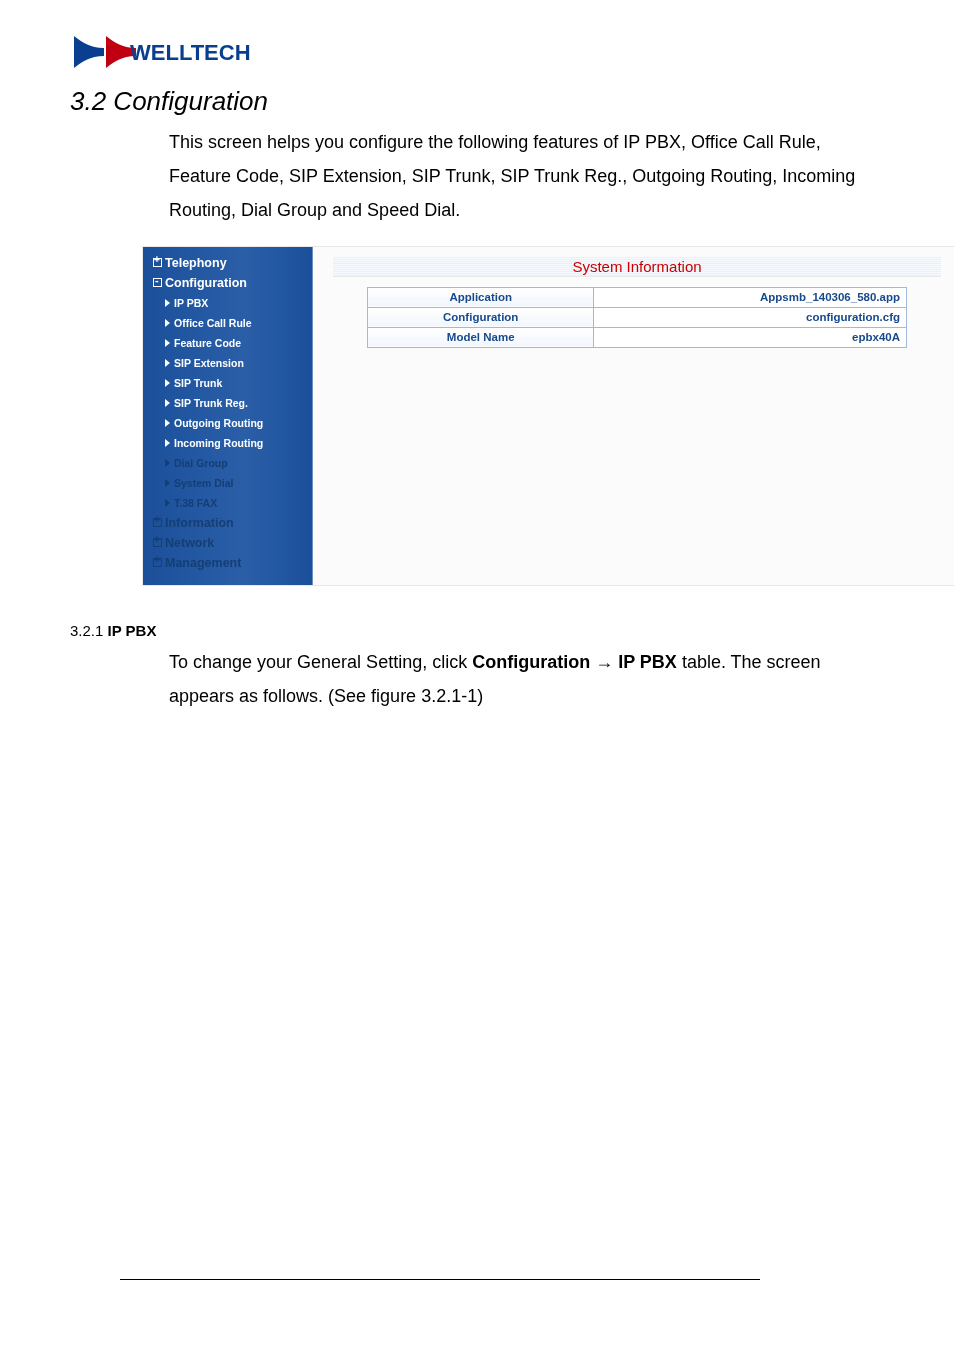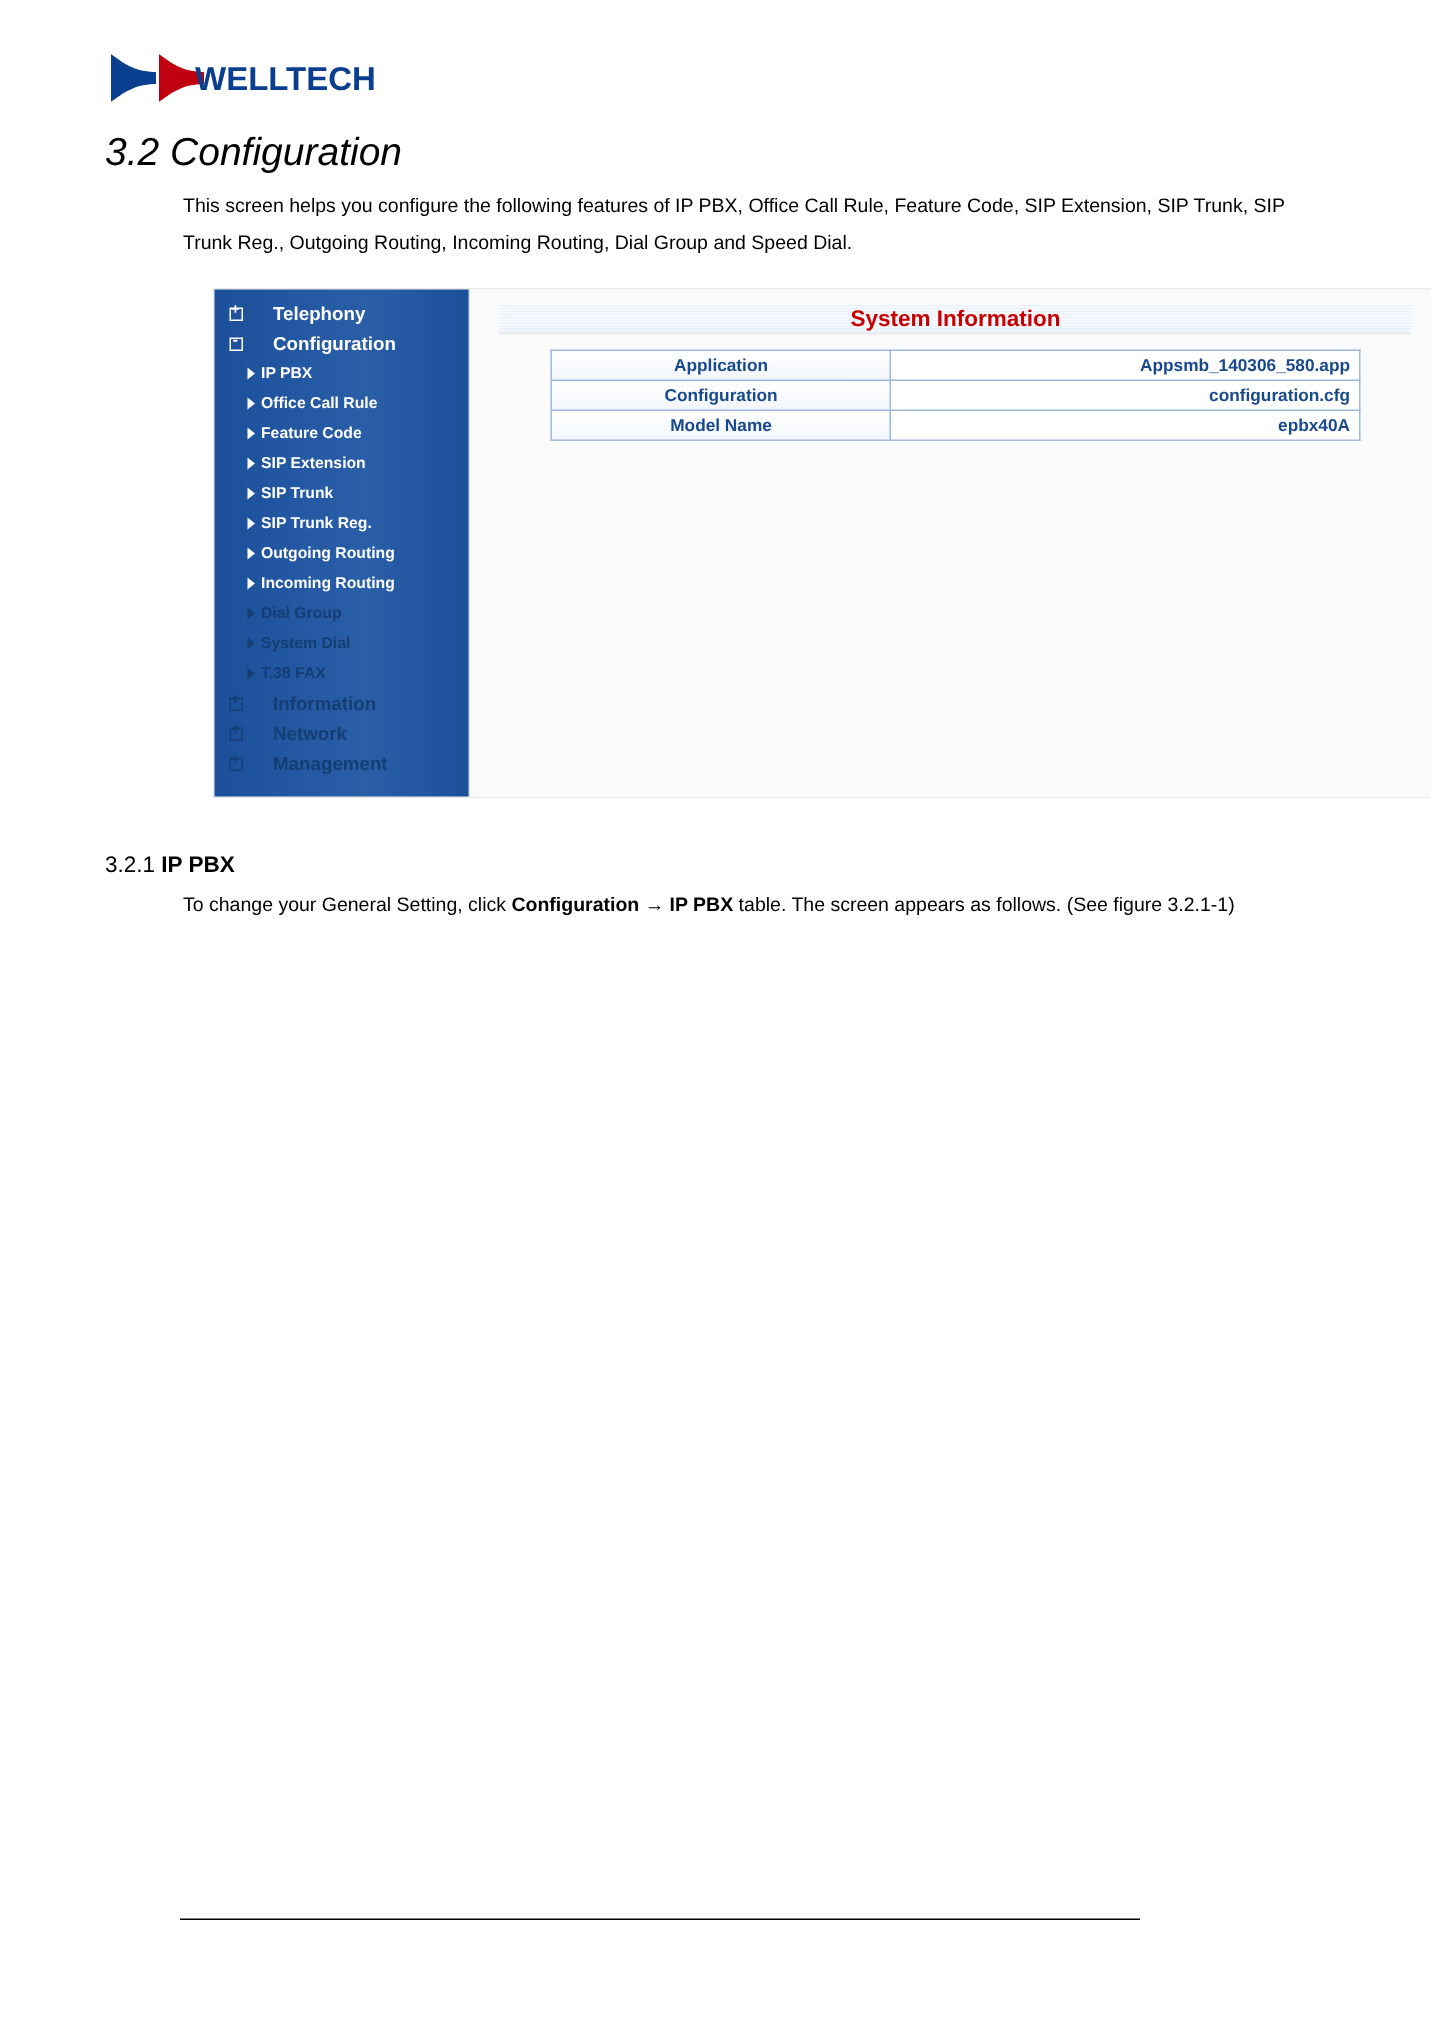--- a/index.html
+++ b/index.html
@@ -17,23 +17,23 @@
   }
   .logo svg { display: block; }
   .section-heading {
     font-size: 26px;
     font-weight: 400;
     margin-bottom: 8px;
     font-family: Verdana, Arial, sans-serif;
     font-style: italic;
   }
   .body-text {
-    font-size: 13px;
+    font-size: 18px;
     line-height: 1.9;
-    margin-left: 52px;
+    margin-left: 99px;
     margin-bottom: 18px;
     font-family: Verdana, Arial, sans-serif;
   }
   .screenshot-wrap {
     margin-left: 72px;
     border: 1px solid #e8e8e8;
     display: flex;
     width: 820px;
     background: #fff;
   }
@@ -47,21 +47,21 @@
     color: #fff;
     border-right: 1px solid #6a8fc0;
   }
   .nav-top {
     padding: 3px 8px 3px 10px;
     color: #ffffff;
     font-size: 12.5px;
     font-weight: bold;
     display: flex;
     align-items: center;
-    gap: 20px;
+    gap: 3px;
   }
   .nav-top.dim { color: #153e74; }
   .nav-top .box-icon {
     width: 9px; height: 9px;
     display: inline-block;
     position: relative;
   }
   .box-icon::before {
     content: "";
     position: absolute;
@@ -110,21 +110,21 @@
       0deg,
       #e9f0fb 0px,
       #e9f0fb 1px,
       #f6f9fe 1px,
       #f6f9fe 2px
     );
     display: flex;
     align-items: center;
     justify-content: center;
     color: #c80000;
-    font-weight: bold;
+    font-weight: normal;
     font-size: 15px;
     margin-bottom: 10px;
     border-bottom: 1px solid #eaeaea;
   }
   table.info {
     width: 540px;
     border-collapse: collapse;
     margin: 0 auto;
     font-size: 11.5px;
   }

